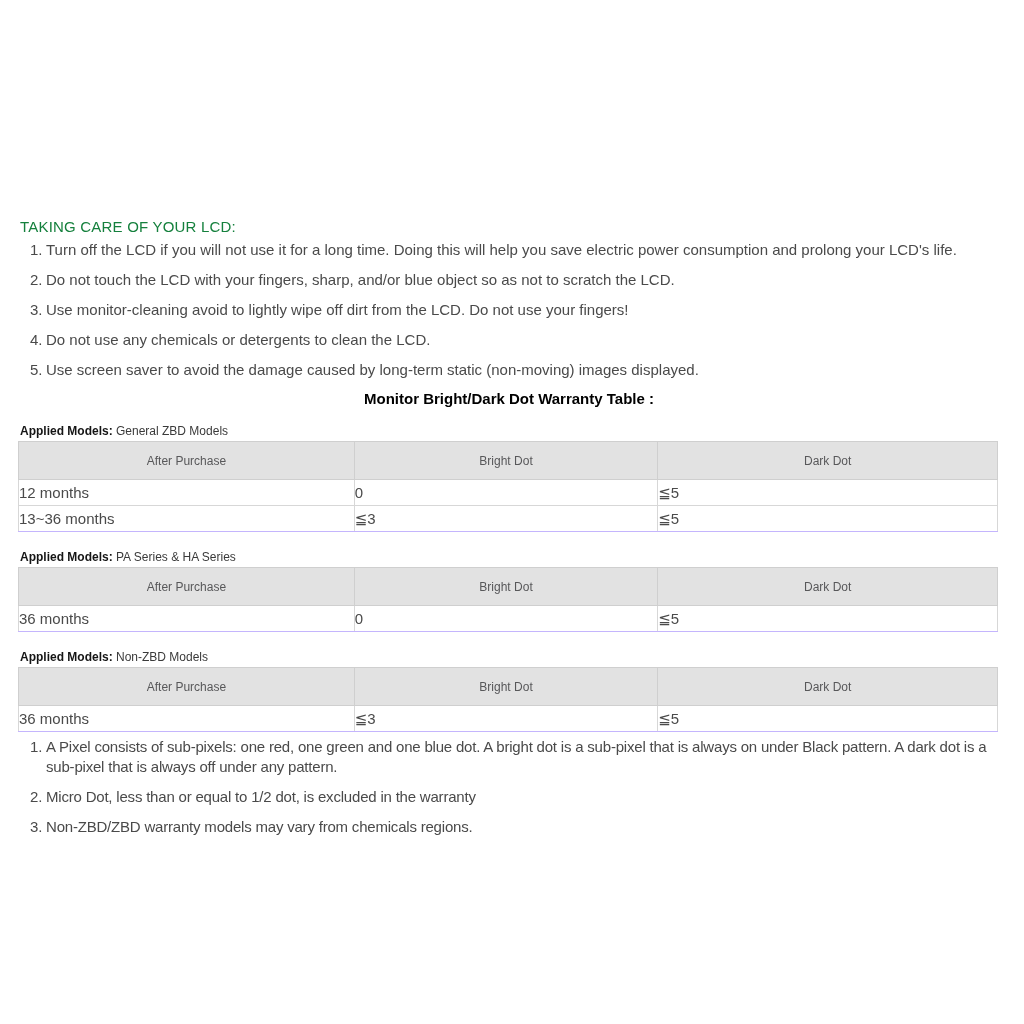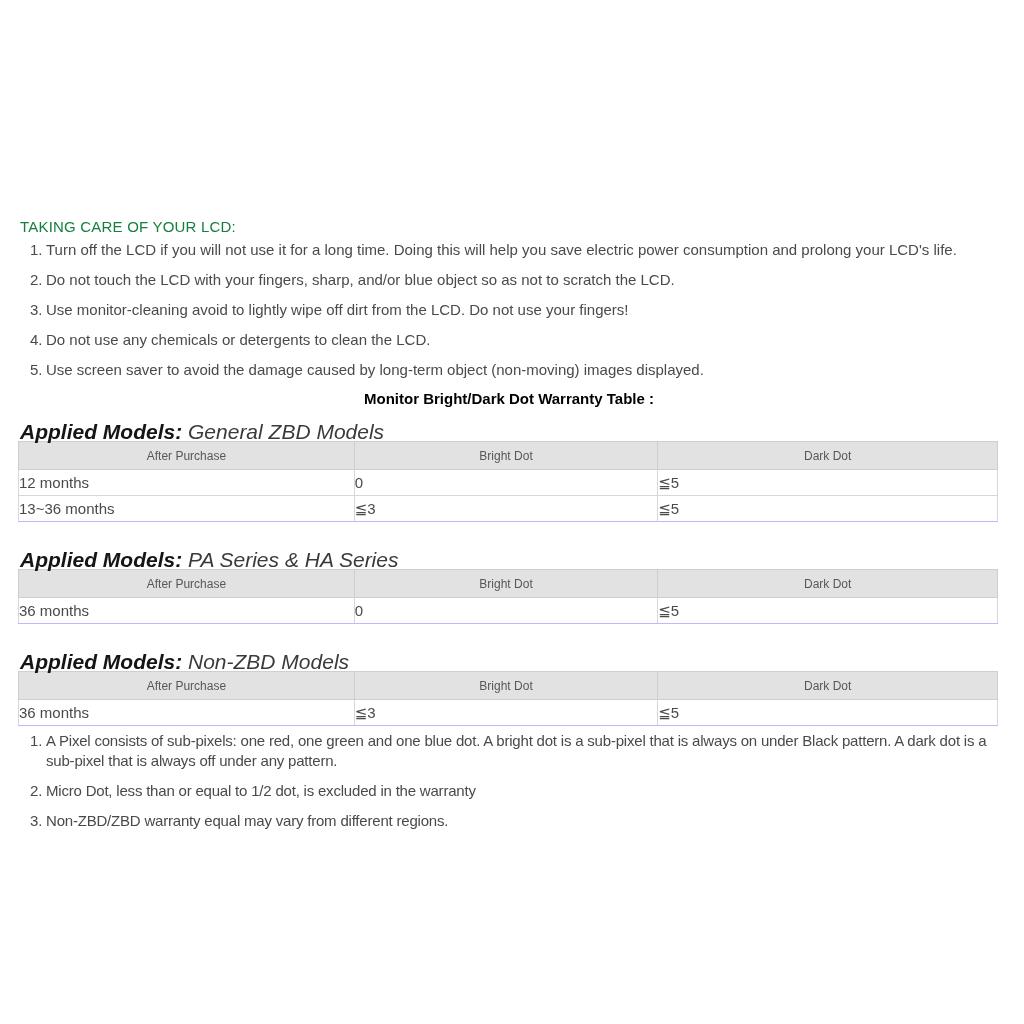--- a/index.html
+++ b/index.html
@@ -36,39 +36,38 @@
   .warranty-title {
     margin-top: 4px;
     margin-left: 2px;
     font-size: 15px;
     font-weight: bold;
     line-height: 20px;
     color: #000000;
     text-align: center;
   }
   .table-section { margin-top: 13px; }
-  .table-section ~ .table-section { margin-top: 28px; }
+  .table-section ~ .table-section { margin-top: 16px; }
   .applied-label {
-    font-size: 21px;
+    font-size: 12px;
     line-height: 19px;
     margin-left: 2px;
     color: #3a3a3a;
-    font-style: italic;
   }
   .applied-label .lbl-bold { font-weight: bold; color: #151515; }
   table.wtable {
     width: 100%;
     border-collapse: collapse;
     table-layout: fixed;
   }
   table.wtable col:nth-child(1) { width: 34.3%; }
   table.wtable col:nth-child(2) { width: 31.0%; }
   table.wtable col:nth-child(3) { width: 34.7%; }
   table.wtable th {
-    height: 28px;
+    height: 38px;
     background: #e2e2e2;
     font-size: 12px;
     font-weight: 400;
     color: #58585a;
     text-align: center;
     vertical-align: middle;
     border: 1px solid #cfcfcf;
   }
   table.wtable td {
     height: 26px;
@@ -104,21 +103,21 @@
       <div class="num-item">
         <span class="num">3.</span>
         <span class="txt">Use monitor-cleaning avoid to lightly wipe off dirt from the LCD. Do not use your fingers!</span>
       </div>
       <div class="num-item">
         <span class="num">4.</span>
         <span class="txt">Do not use any chemicals or detergents to clean the LCD.</span>
       </div>
       <div class="num-item">
         <span class="num">5.</span>
-        <span class="txt">Use screen saver to avoid the damage caused by long-term object (non-moving) images displayed.</span>
+        <span class="txt">Use screen saver to avoid the damage caused by long-term static (non-moving) images displayed.</span>
       </div>
     </div>
 
   <div class="warranty-title">Monitor Bright/Dark Dot Warranty Table :</div>
 
   <div id="tables">
       <section class="table-section">
         <div class="applied-label"><span class="lbl-bold">Applied Models:</span><span class="lbl-rest"> General ZBD Models</span></div>
         <table class="wtable">
           <colgroup>
@@ -201,16 +200,16 @@
       <div class="num-item">
         <span class="num">1.</span>
         <span class="txt">A Pixel consists of sub-pixels: one red, one green and one blue dot. A bright dot is a sub-pixel that is always on under Black pattern. A dark dot is a sub-pixel that is always off under any pattern.</span>
       </div>
       <div class="num-item">
         <span class="num">2.</span>
         <span class="txt">Micro Dot, less than or equal to 1/2 dot, is excluded in the warranty</span>
       </div>
       <div class="num-item">
         <span class="num">3.</span>
-        <span class="txt">Non-ZBD/ZBD warranty equal may vary from different regions.</span>
+        <span class="txt">Non-ZBD/ZBD warranty models may vary from chemicals regions.</span>
       </div>
     </div>
 </div>
 
 </body></html>

